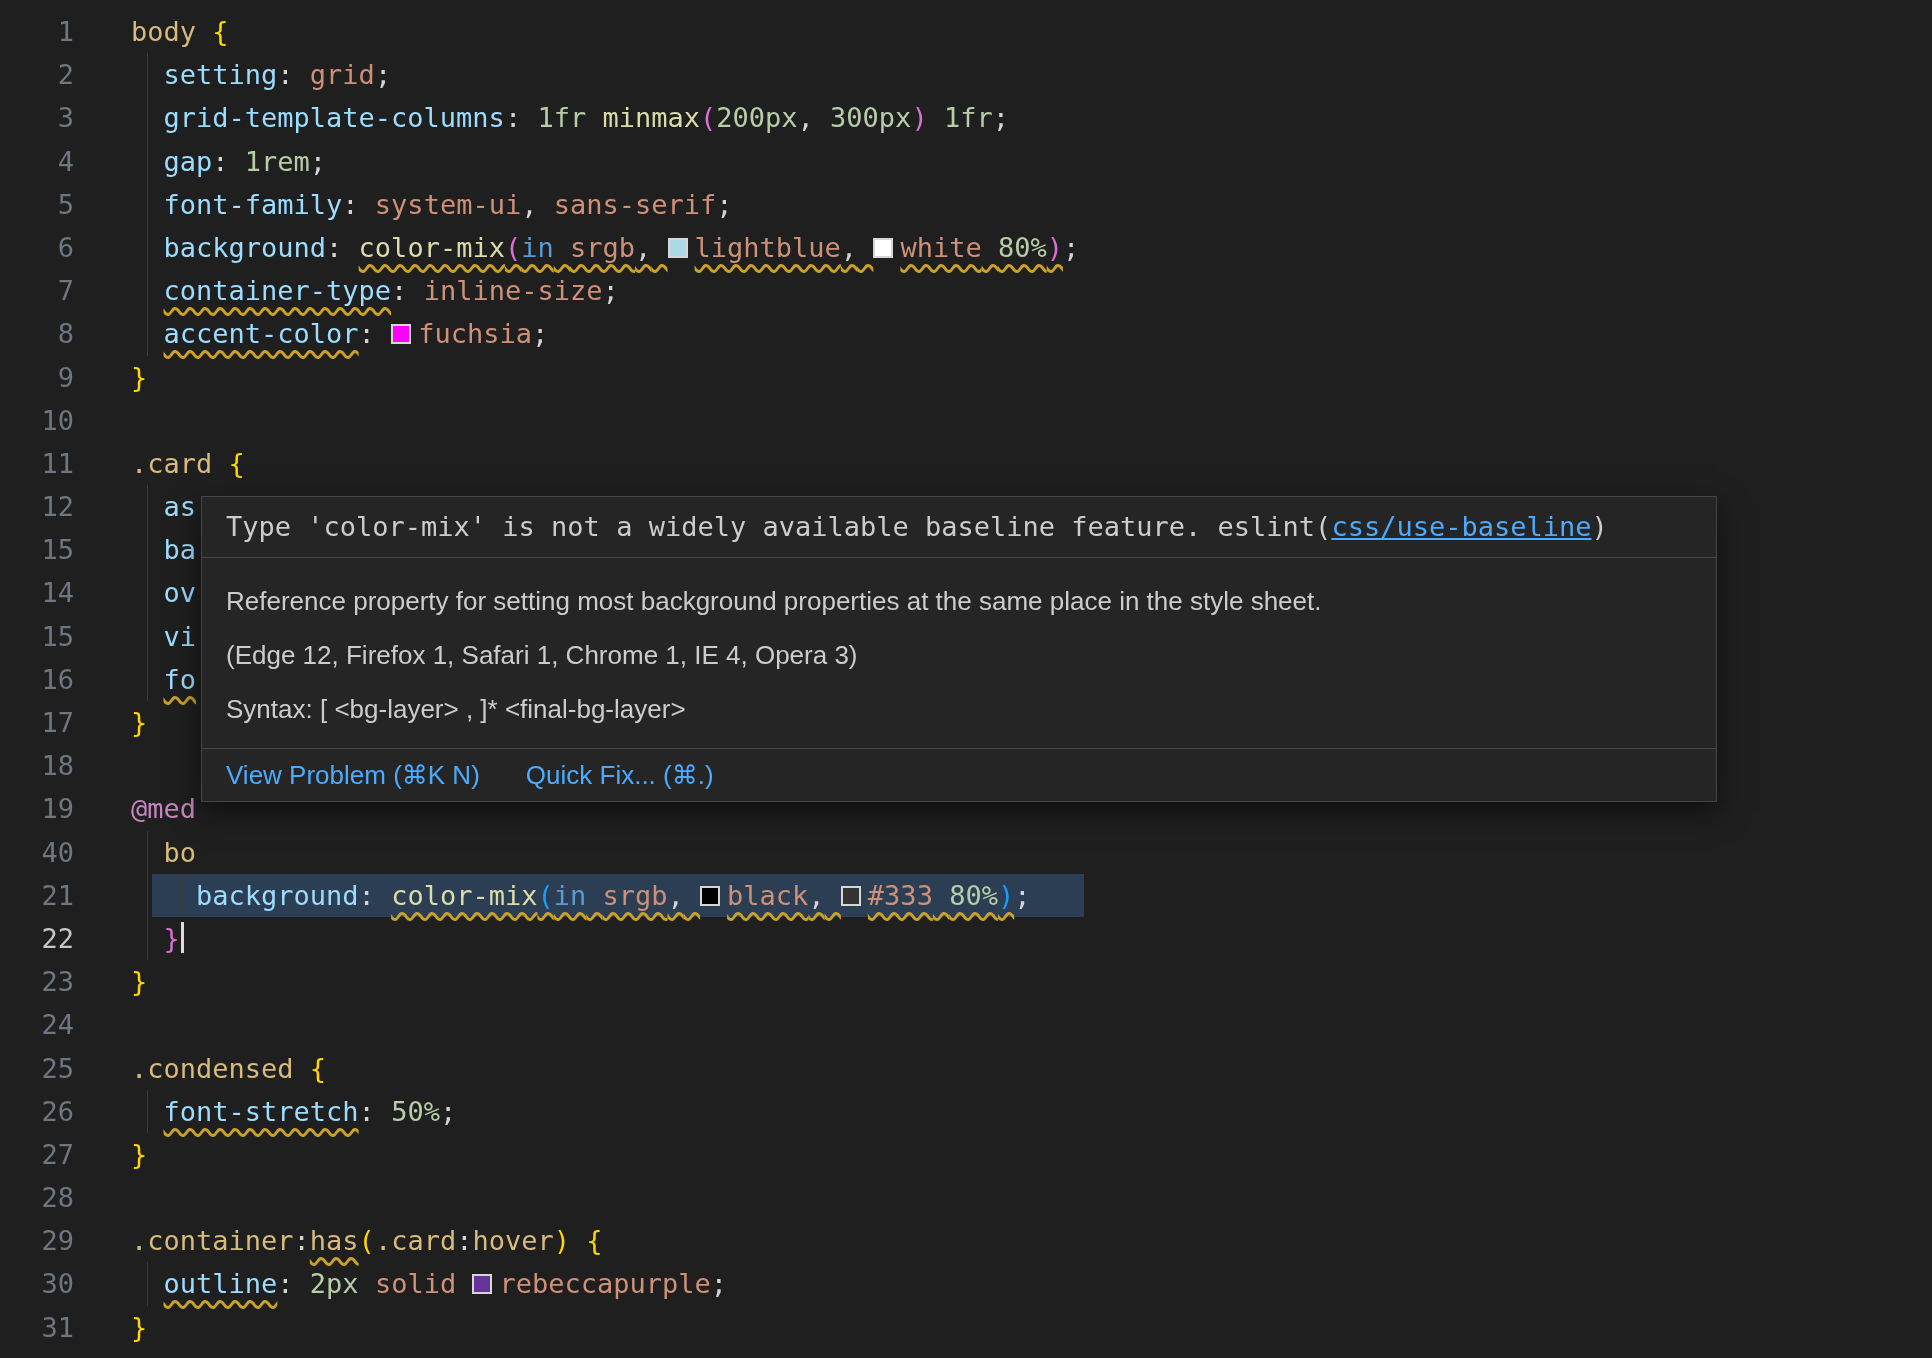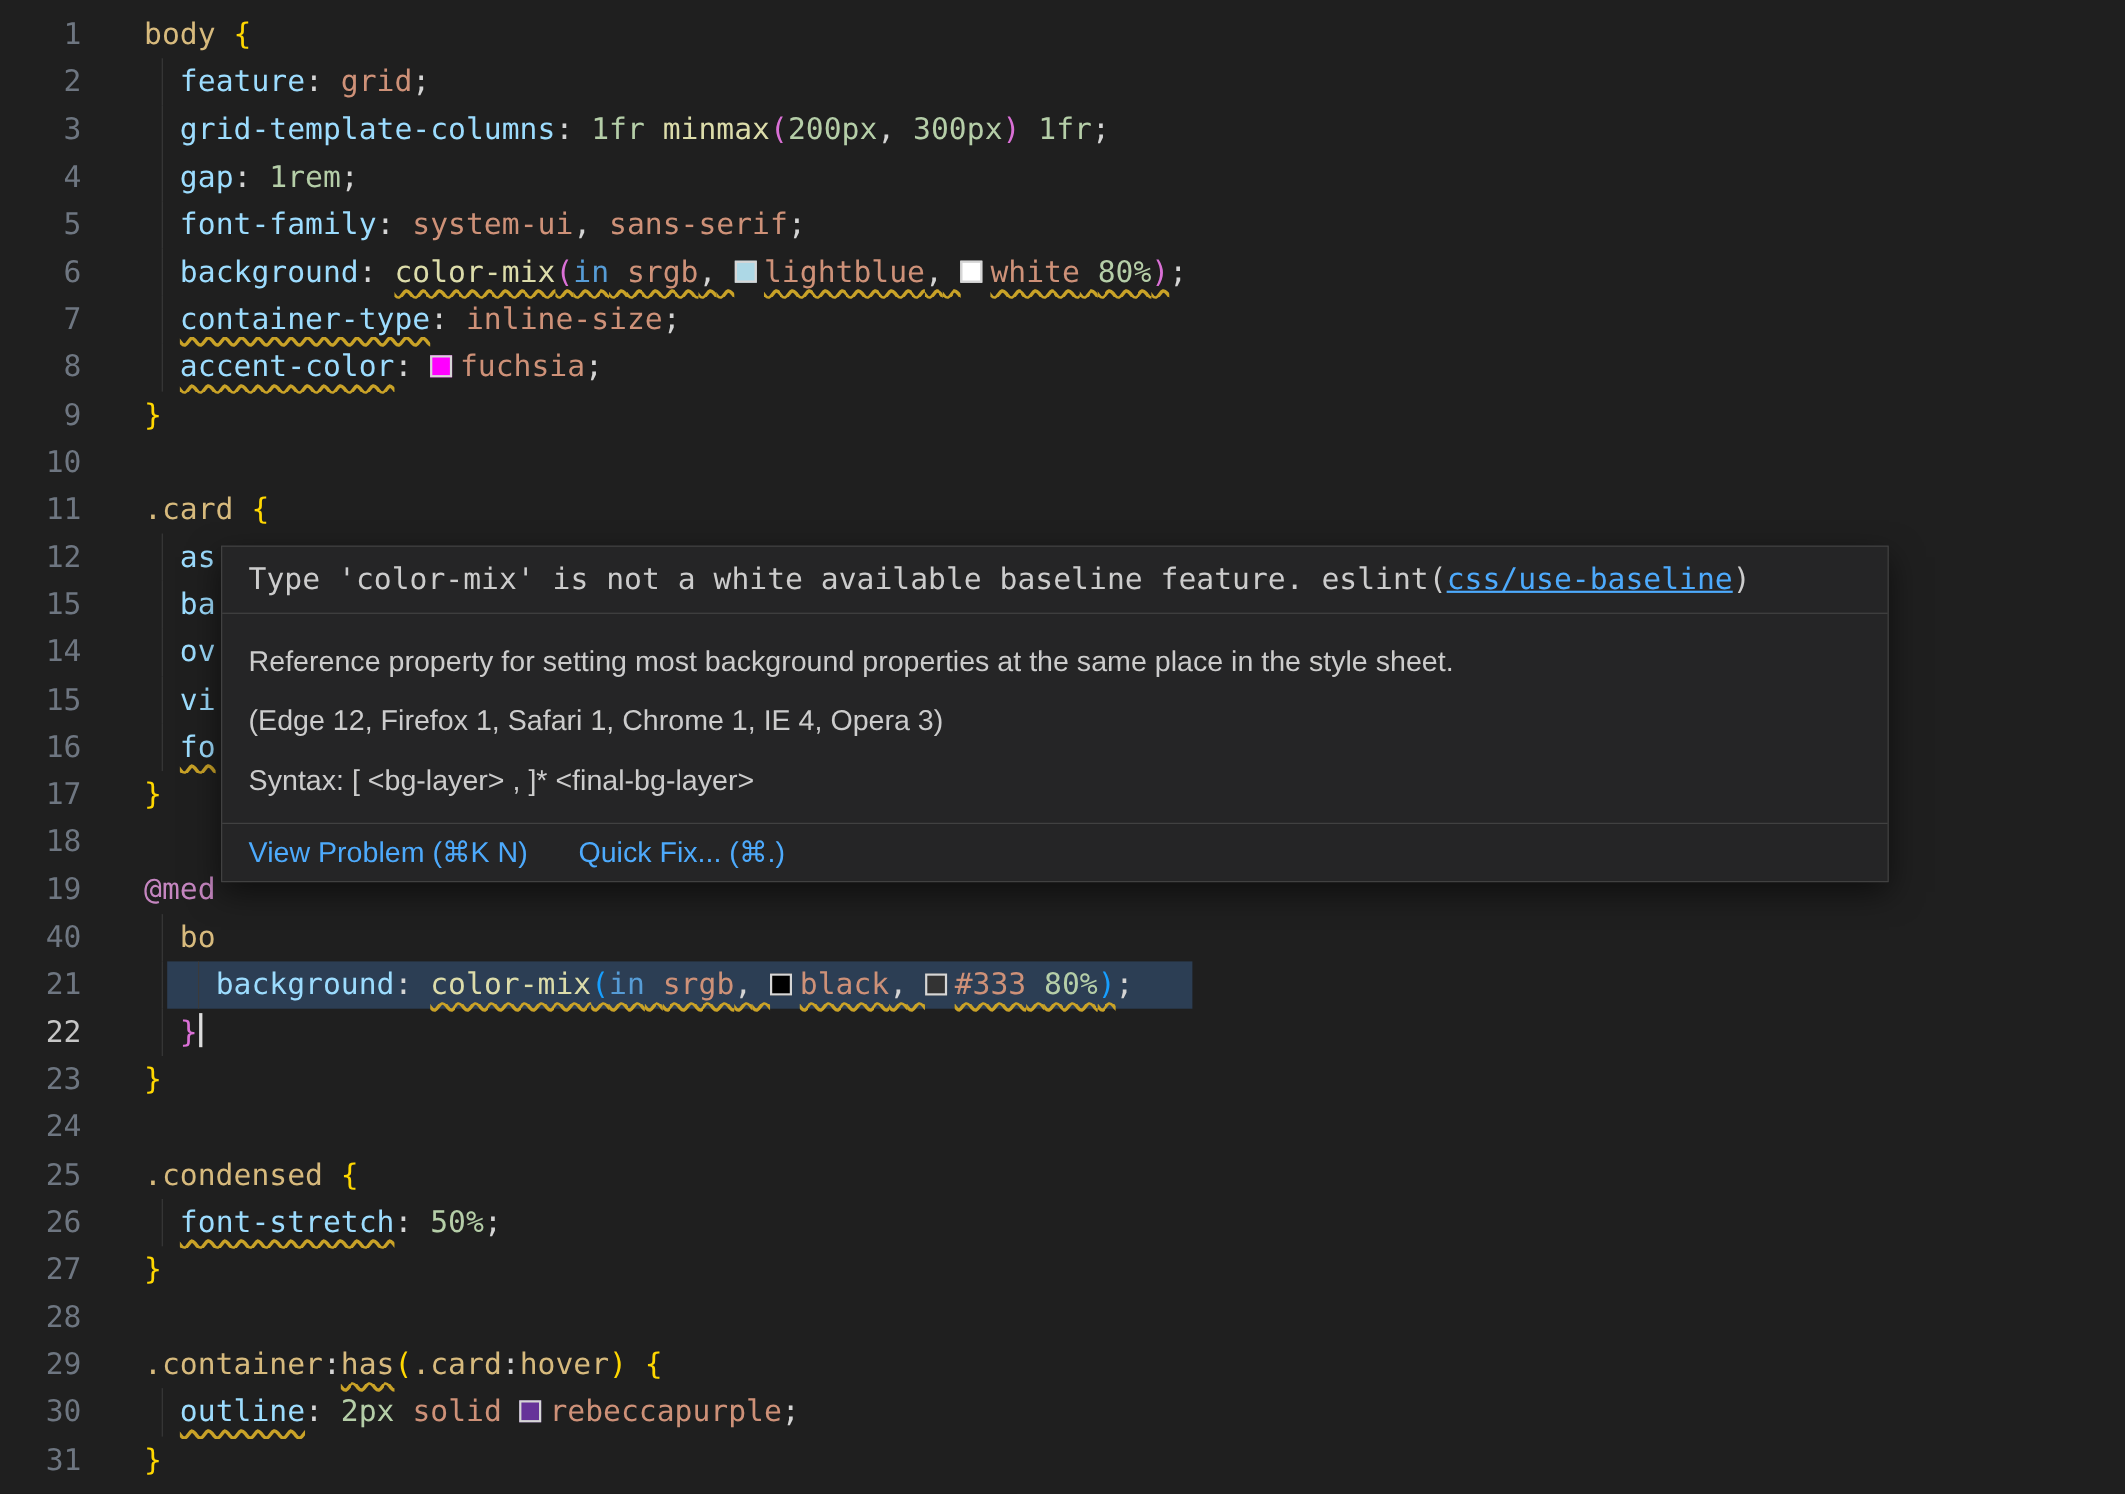--- a/index.html
+++ b/index.html
@@ -61,21 +61,21 @@
   }
   .tt-link { color: #4daafc; cursor: pointer; text-decoration: none; }
   .tt-link.underline { text-decoration: underline; }
 </style>
 </head>
 <body style="background: rgb(31, 31, 31);">
 
 <div class="editor">
   <div class="code-lines" id="lines">
       <div class="code-line"><div class="gutter">1</div><div class="code-text"><span style="color: rgb(215, 186, 125);">body</span><span style="color: rgb(204, 204, 204);"> </span><span style="color: rgb(255, 215, 0);">{</span></div></div>
-      <div class="code-line"><div class="guide" style="left: 147px;"></div><div class="gutter">2</div><div class="code-text">  <span style="color: rgb(156, 220, 254);">feature</span><span style="color: rgb(212, 212, 212);">:</span><span style="color: rgb(204, 204, 204);"> </span><span style="color: rgb(206, 145, 120);">grid</span><span style="color: rgb(212, 212, 212);">;</span></div></div>
+      <div class="code-line"><div class="guide" style="left: 147px;"></div><div class="gutter">2</div><div class="code-text">  <span style="color: rgb(156, 220, 254);">setting</span><span style="color: rgb(212, 212, 212);">:</span><span style="color: rgb(204, 204, 204);"> </span><span style="color: rgb(206, 145, 120);">grid</span><span style="color: rgb(212, 212, 212);">;</span></div></div>
       <div class="code-line"><div class="guide" style="left: 147px;"></div><div class="gutter">3</div><div class="code-text">  <span style="color: rgb(156, 220, 254);">grid-template-columns</span><span style="color: rgb(212, 212, 212);">:</span><span style="color: rgb(204, 204, 204);"> </span><span style="color: rgb(181, 206, 168);">1fr</span><span style="color: rgb(204, 204, 204);"> </span><span style="color: rgb(220, 220, 170);">minmax</span><span style="color: rgb(218, 112, 214);">(</span><span style="color: rgb(181, 206, 168);">200px</span><span style="color: rgb(212, 212, 212);">,</span><span style="color: rgb(204, 204, 204);"> </span><span style="color: rgb(181, 206, 168);">300px</span><span style="color: rgb(218, 112, 214);">)</span><span style="color: rgb(204, 204, 204);"> </span><span style="color: rgb(181, 206, 168);">1fr</span><span style="color: rgb(212, 212, 212);">;</span></div></div>
       <div class="code-line"><div class="guide" style="left: 147px;"></div><div class="gutter">4</div><div class="code-text">  <span style="color: rgb(156, 220, 254);">gap</span><span style="color: rgb(212, 212, 212);">:</span><span style="color: rgb(204, 204, 204);"> </span><span style="color: rgb(181, 206, 168);">1rem</span><span style="color: rgb(212, 212, 212);">;</span></div></div>
       <div class="code-line"><div class="guide" style="left: 147px;"></div><div class="gutter">5</div><div class="code-text">  <span style="color: rgb(156, 220, 254);">font-family</span><span style="color: rgb(212, 212, 212);">:</span><span style="color: rgb(204, 204, 204);"> </span><span style="color: rgb(206, 145, 120);">system-ui</span><span style="color: rgb(212, 212, 212);">,</span><span style="color: rgb(204, 204, 204);"> </span><span style="color: rgb(206, 145, 120);">sans-serif</span><span style="color: rgb(212, 212, 212);">;</span></div></div>
       <div class="code-line"><div class="guide" style="left: 147px;"></div><div class="gutter">6</div><div class="code-text">  <span style="color: rgb(156, 220, 254);">background</span><span style="color: rgb(212, 212, 212);">:</span><span style="color: rgb(204, 204, 204);"> </span><span class="sq"><span style="color: rgb(220, 220, 170);">color-mix</span><span style="color: rgb(218, 112, 214);">(</span><span style="color: rgb(86, 156, 214);">in</span><span style="color: rgb(204, 204, 204);"> </span><span style="color: rgb(206, 145, 120);">srgb</span><span style="color: rgb(212, 212, 212);">,</span><span style="color: rgb(204, 204, 204);"> </span><span class="swatch" style="background: rgb(173, 216, 230);"></span><span style="color: rgb(206, 145, 120);">lightblue</span><span style="color: rgb(212, 212, 212);">,</span><span style="color: rgb(204, 204, 204);"> </span><span class="swatch" style="background: rgb(255, 255, 255);"></span><span style="color: rgb(206, 145, 120);">white</span><span style="color: rgb(204, 204, 204);"> </span><span style="color: rgb(181, 206, 168);">80%</span><span style="color: rgb(218, 112, 214);">)</span></span><span style="color: rgb(212, 212, 212);">;</span></div></div>
       <div class="code-line"><div class="guide" style="left: 147px;"></div><div class="gutter">7</div><div class="code-text">  <span class="sq"><span style="color: rgb(156, 220, 254);">container-type</span></span><span style="color: rgb(212, 212, 212);">:</span><span style="color: rgb(204, 204, 204);"> </span><span style="color: rgb(206, 145, 120);">inline-size</span><span style="color: rgb(212, 212, 212);">;</span></div></div>
       <div class="code-line"><div class="guide" style="left: 147px;"></div><div class="gutter">8</div><div class="code-text">  <span class="sq"><span style="color: rgb(156, 220, 254);">accent-color</span></span><span style="color: rgb(212, 212, 212);">:</span><span style="color: rgb(204, 204, 204);"> </span><span class="swatch" style="background: rgb(255, 0, 255);"></span><span style="color: rgb(206, 145, 120);">fuchsia</span><span style="color: rgb(212, 212, 212);">;</span></div></div>
       <div class="code-line"><div class="gutter">9</div><div class="code-text"><span style="color: rgb(255, 215, 0);">}</span></div></div>
       <div class="code-line"><div class="gutter">10</div><div class="code-text"></div></div>
       <div class="code-line"><div class="gutter">11</div><div class="code-text"><span style="color: rgb(215, 186, 125);">.card</span><span style="color: rgb(204, 204, 204);"> </span><span style="color: rgb(255, 215, 0);">{</span></div></div>
       <div class="code-line"><div class="guide" style="left: 147px;"></div><div class="gutter">12</div><div class="code-text">  <span style="color: rgb(156, 220, 254); margin-top: 44px;">as</span></div></div>
@@ -95,21 +95,21 @@
       <div class="code-line"><div class="guide" style="left: 147px;"></div><div class="gutter">26</div><div class="code-text">  <span class="sq"><span style="color: rgb(156, 220, 254);">font-stretch</span></span><span style="color: rgb(212, 212, 212);">:</span><span style="color: rgb(204, 204, 204);"> </span><span style="color: rgb(181, 206, 168);">50%</span><span style="color: rgb(212, 212, 212);">;</span></div></div>
       <div class="code-line"><div class="gutter">27</div><div class="code-text"><span style="color: rgb(255, 215, 0);">}</span></div></div>
       <div class="code-line"><div class="gutter">28</div><div class="code-text"></div></div>
       <div class="code-line"><div class="gutter">29</div><div class="code-text"><span style="color: rgb(215, 186, 125);">.container</span><span style="color: rgb(212, 212, 212);">:</span><span class="sq"><span style="color: rgb(215, 186, 125);">has</span></span><span style="color: rgb(255, 215, 0);">(</span><span style="color: rgb(215, 186, 125);">.card</span><span style="color: rgb(212, 212, 212);">:</span><span style="color: rgb(215, 186, 125);">hover</span><span style="color: rgb(255, 215, 0);">)</span><span style="color: rgb(204, 204, 204);"> </span><span style="color: rgb(255, 215, 0);">{</span></div></div>
       <div class="code-line"><div class="guide" style="left: 147px;"></div><div class="gutter">30</div><div class="code-text">  <span class="sq"><span style="color: rgb(156, 220, 254);">outline</span></span><span style="color: rgb(212, 212, 212);">:</span><span style="color: rgb(204, 204, 204);"> </span><span style="color: rgb(181, 206, 168);">2px</span><span style="color: rgb(204, 204, 204);"> </span><span style="color: rgb(206, 145, 120);">solid</span><span style="color: rgb(204, 204, 204);"> </span><span class="swatch" style="background: rgb(102, 51, 153);"></span><span style="color: rgb(206, 145, 120);">rebeccapurple</span><span style="color: rgb(212, 212, 212);">;</span></div></div>
       <div class="code-line"><div class="gutter">31</div><div class="code-text"><span style="color: rgb(255, 215, 0);">}</span></div></div>
     </div>
 
   <div class="tooltip">
     <div class="tt-diag">
-      <span>Type 'color-mix' is not a white available baseline feature. </span><span>eslint(</span><a class="tt-link underline" style="color: rgb(77, 170, 252);">css/use-baseline</a><span>)</span>
+      <span>Type 'color-mix' is not a widely available baseline feature. </span><span>eslint(</span><a class="tt-link underline" style="color: rgb(77, 170, 252);">css/use-baseline</a><span>)</span>
     </div>
     <div class="tt-divider"></div>
     <div class="tt-docs">
       <p>Reference property for setting most background properties at the same place in the style sheet.</p>
       <p>(Edge 12, Firefox 1, Safari 1, Chrome 1, IE 4, Opera 3)</p>
       <p>Syntax: [ &lt;bg-layer&gt; , ]* &lt;final-bg-layer&gt;</p>
     </div>
     <div class="tt-divider"></div>
     <div class="tt-actions">
       <a class="tt-link" style="color: rgb(77, 170, 252);">View Problem (⌘K N)</a>

